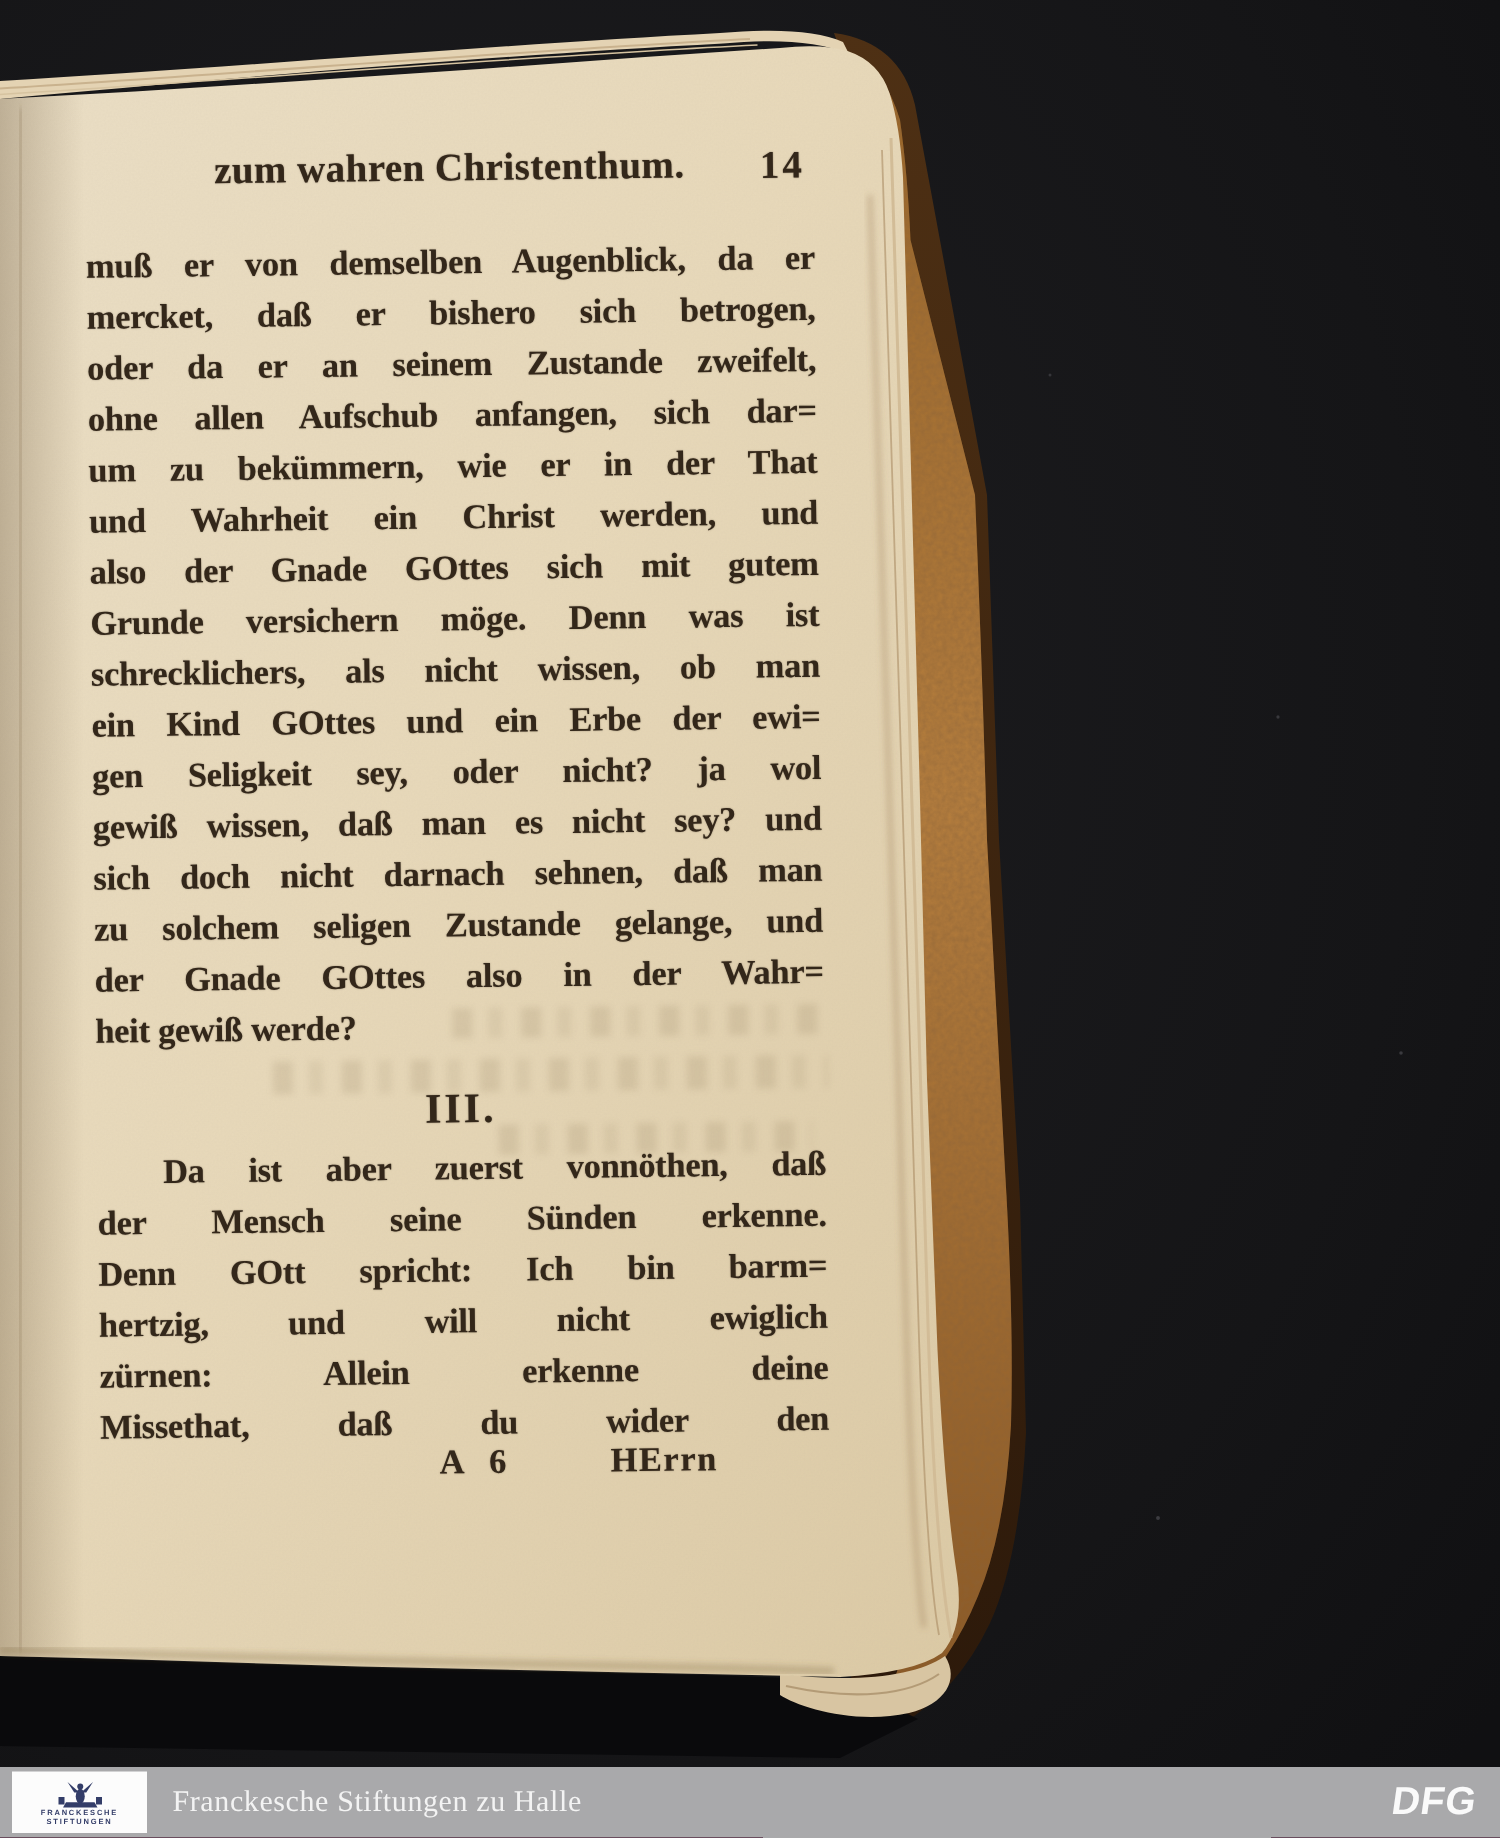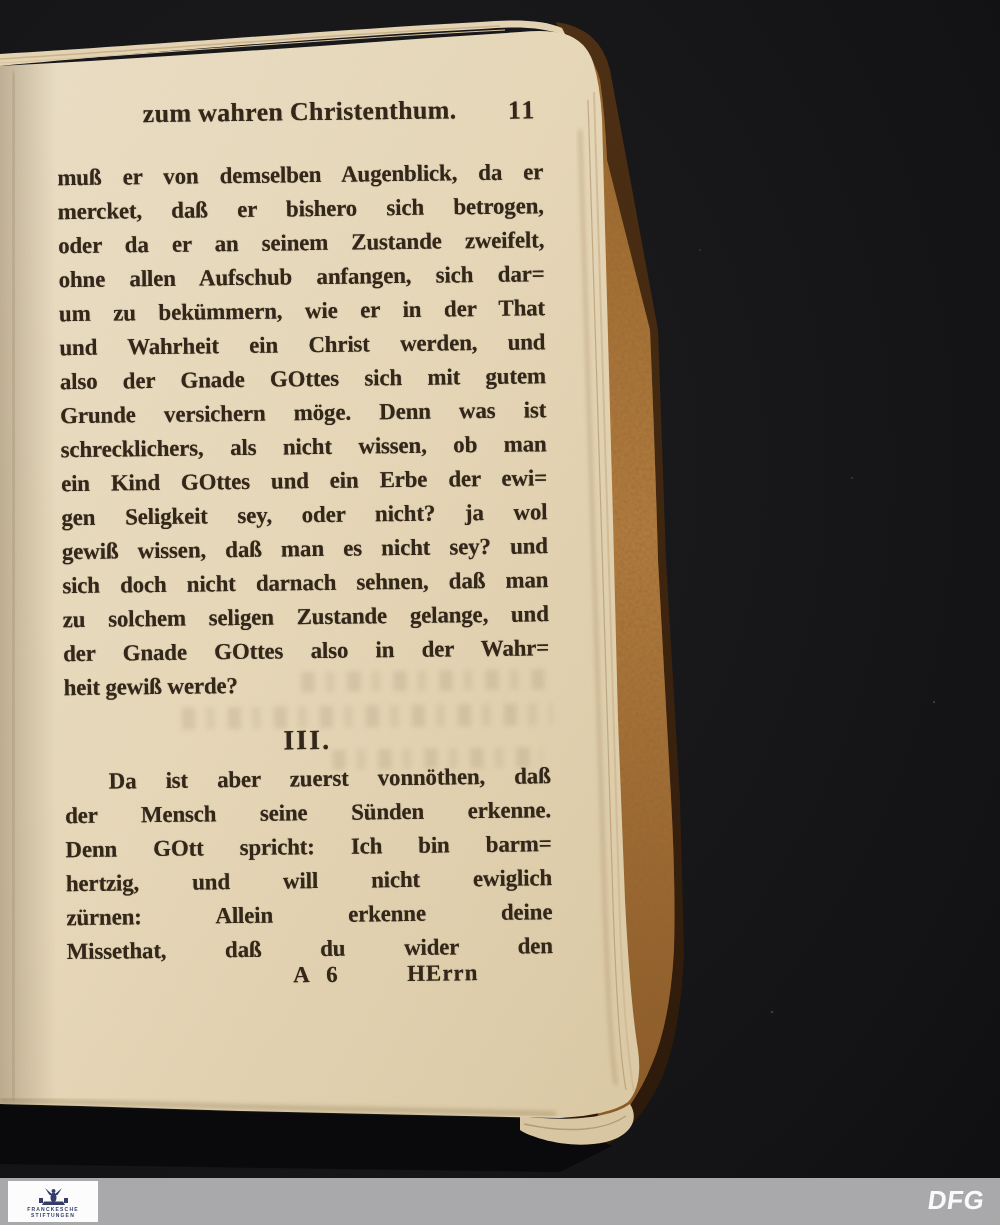--- a/index.html
+++ b/index.html
@@ -143,21 +143,21 @@
     <path d="M594,92 C602,320 610,620 618,860 C622,1010 630,1070 634,1092" fill="none" stroke="#d2bc97" stroke-width="2"></path>
     <path d="M588,100 C596,330 604,630 612,870 C616,1010 622,1068 626,1090" fill="none" stroke="rgba(170,140,100,.6)" stroke-width="1.2"></path>
     <path d="M580,130 C588,350 596,650 604,880 C608,1010 612,1060 616,1085" fill="none" stroke="rgba(150,118,78,.4)" stroke-width="3" filter="url(#soft)"></path>
     <path d="M0,1100 L250,1107 L480,1112 L556,1114" fill="none" stroke="rgba(120,95,60,.30)" stroke-width="5" filter="url(#soft)"></path>
   </svg>
 
   <div class="page-text">
 
     <div class="hdr">
       <span>zum wahren Christenthum.</span>
-      <span class="pageno">11</span>
+      <span class="pageno">14</span>
     </div>
 
     <div class="para para1">
       <div class="line">muß er von demselben Augenblick, da er</div>
       <div class="line">mercket, daß er bishero sich betrogen,</div>
       <div class="line">oder da er an seinem Zustande zweifelt,</div>
       <div class="line">ohne allen Aufschub anfangen, sich dar=</div>
       <div class="line">um zu bekümmern, wie er in der That</div>
       <div class="line">und Wahrheit ein Christ werden, und</div>
       <div class="line">also der Gnade GOttes sich mit gutem</div>
@@ -202,16 +202,17 @@
           <ellipse cx="16.5" cy="11.5" rx="3" ry="5"></ellipse>
           <circle cx="16.5" cy="5" r="2"></circle>
           <path d="M5,19 h23 l-2,-3.5 h-19 z"></path>
           <rect x="2" y="12" width="4" height="5"></rect>
           <rect x="27" y="12" width="4" height="5"></rect>
         </g>
       </svg>
       <div class="logo-caption">FRANCKESCHE</div>
       <div class="logo-caption">STIFTUNGEN</div>
     </div>
+    <div class="inst">Franckesche Stiftungen zu Halle</div>
     <div class="dfg">DFG</div>
   </div>
 
 </div>
 
 </body></html>

